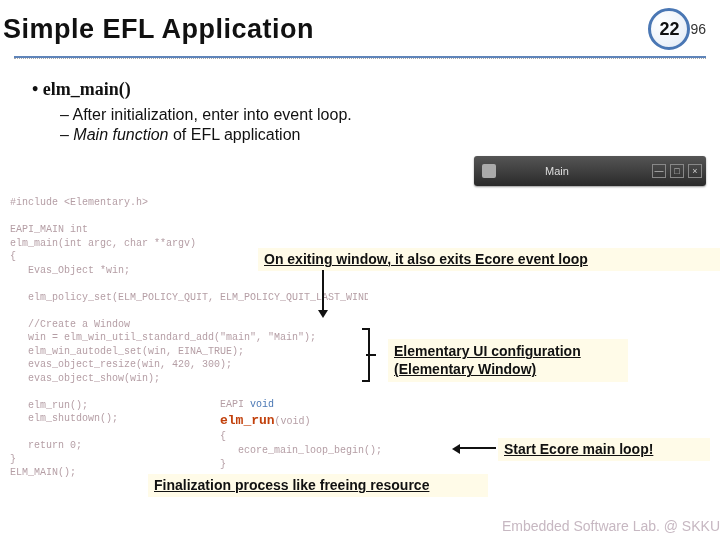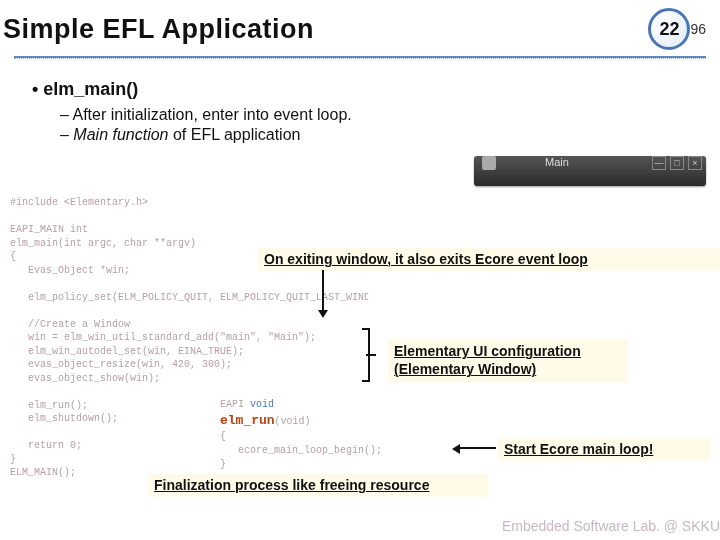--- a/index.html
+++ b/index.html
@@ -9,21 +9,21 @@
   .title { font-size:27px; font-weight:900; color:#111; letter-spacing:.5px; }
   .badge-wrap { margin-left:auto; position:relative; display:flex; align-items:center; }
   .badge { width:42px; height:42px; border-radius:50%; border:3px solid #4a77b4;
            background:radial-gradient(ellipse at 30% 30%, #fff 0%, #eef3fa 60%, #dfe8f3 100%);
            display:flex; align-items:center; justify-content:center; font-weight:700; font-size:18px; color:#111; }
   .total { margin-left:0; font-size:14px; color:#333; }
   .hr { border:none; border-top:2px solid #5e84b9; margin:2px 14px 0 14px; }
   .hr-dot { border:none; border-top:1px dotted #aaa; margin:0 14px 0 14px; }
 
   .content { padding:14px 26px 0 26px; position:relative; }
-  .b1 { font-size:18px; font-weight:900; color:#111; margin:6px 0 6px 6px; }
+  .b1 { font-size:18px; font-weight:900; color:#111; margin:6px 0 6px 6px;font-family:Liberation Serif, serif; }
   .b1::before { content:"• "; }
   .b2 { font-size:16px; color:#111; margin:2px 0 2px 34px; }
   .b2::before { content:"– "; }
   .ital { font-style:italic; }
 
   
   .code1 { position:absolute; left:10px; top:196px; width:358px; height:300px;
            font-family:"Courier New", monospace; font-size:10px; color:#b59ea5; line-height:1.35;
            white-space:pre; overflow:hidden; pointer-events:none; }
 
@@ -53,21 +53,21 @@
   .bracket::after { content:""; position:absolute; right:-8px; top:24px; width:10px; height:2px; background:#111; }
 
   
   .arrow3 { position:absolute; left:458px; top:447px; }
   .arrow3 .shaft { position:absolute; width:38px; height:2px; background:#111; }
   .arrow3 .head { position:absolute; left:-6px; top:-3px; width:0; height:0;
                   border-top:5px solid transparent; border-bottom:5px solid transparent; border-right:8px solid #111; }
 
   
   .winbox { position:absolute; right:14px; top:156px; width:232px; height:30px;
-            background:linear-gradient(#555,#2a2a2a); border-radius:3px; display:flex; align-items:flex-start;
+            background:linear-gradient(#555,#2a2a2a); border-radius:3px; display:flex; align-items:center;
             color:#ddd; font-size:11px; box-shadow:0 1px 2px rgba(0,0,0,.4); }
   .winbox .wicon { width:14px; height:14px; margin:0 6px 0 8px; background:#aaa; border-radius:2px; }
   .winbox .wtitle { flex:1; text-align:center; padding-right:40px; }
   .winbox .wbtn { width:14px; height:14px; margin-right:4px; border:1px solid #888; color:#ccc;
                   display:flex; align-items:center; justify-content:center; font-size:9px; line-height:1; }
 
   .footer { position:absolute; bottom:6px; width:100%; text-align:right; font-size:14px; color:#c7b8c2; }
 </style>
 </head>
 <body>

